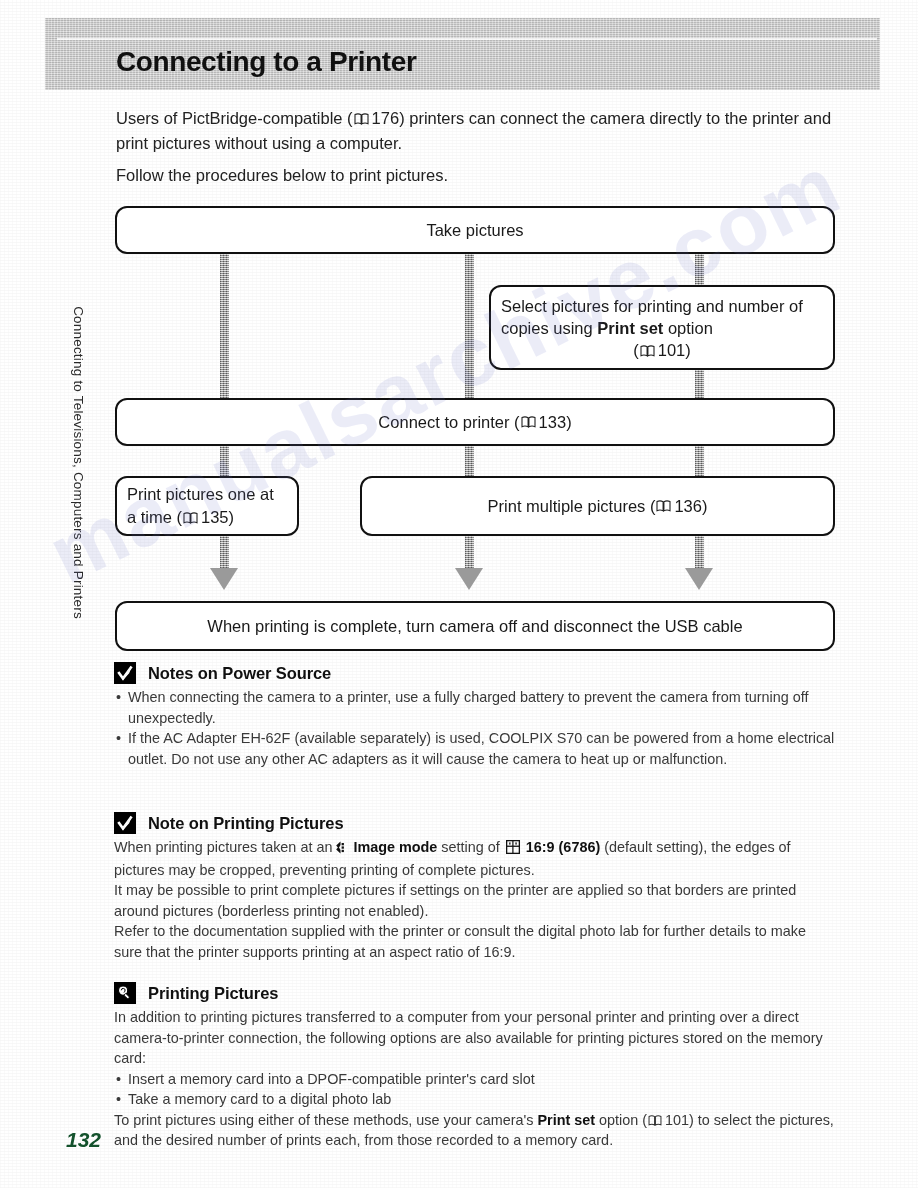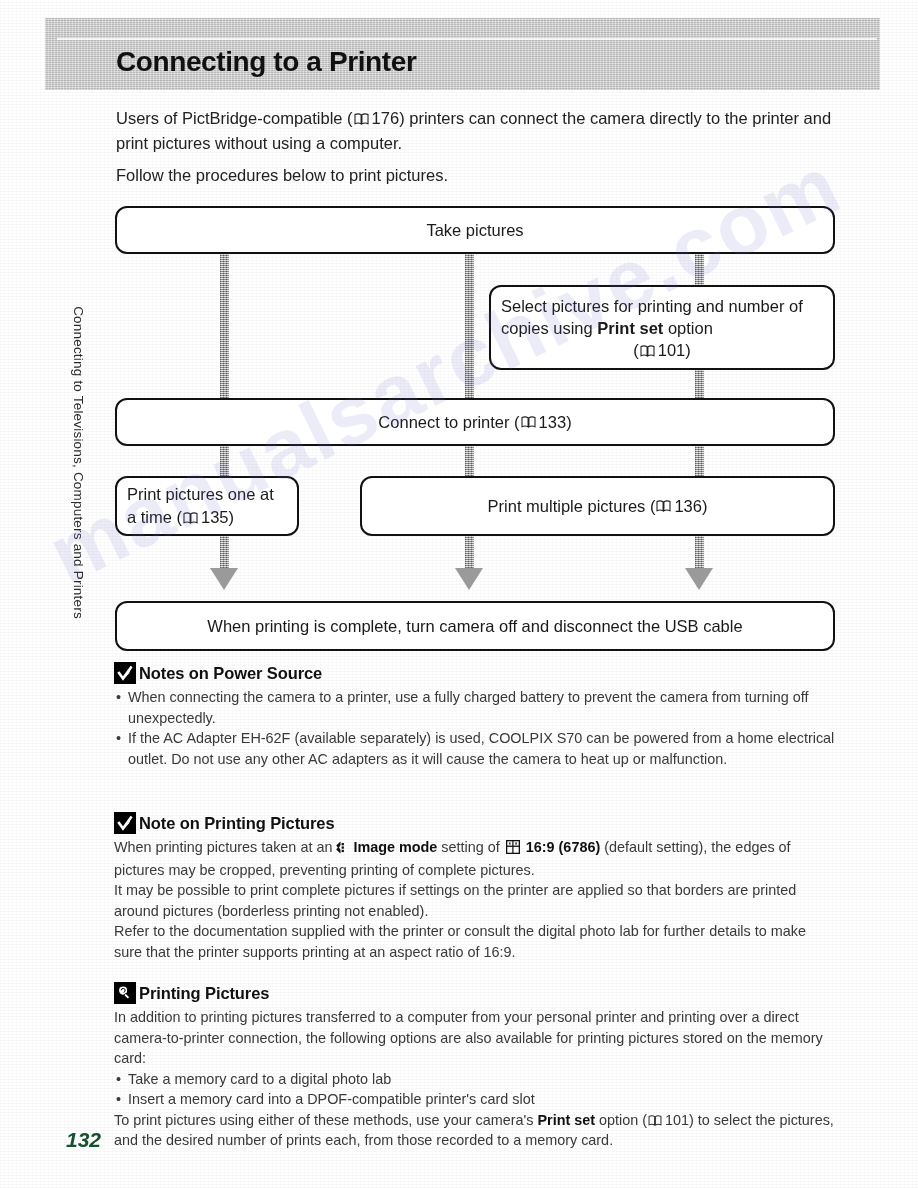--- a/index.html
+++ b/index.html
@@ -72,21 +72,21 @@
                      repeating-linear-gradient(90deg,rgba(0,0,0,.2) 0 1px,rgba(255,255,255,.45) 1px 3px);
   }
   .arrowhead{
     position:absolute;width:0;height:0;z-index:2;
     border-left:14px solid transparent;border-right:14px solid transparent;
     border-top:22px solid #9a9a9a;
   }
 
   
   .note-block{position:absolute;width:722px;left:114px;}
-  .note-head{display:flex;align-items:center;gap:3px;margin-bottom:3px;}
+  .note-head{display:flex;align-items:center;gap:12px;margin-bottom:3px;}
   .note-badge{
     width:22px;height:22px;background:#000;flex:0 0 22px;
     display:flex;align-items:center;justify-content:center;
   }
   .note-badge svg{display:block;}
   .note-title{font-size:16.5px;font-weight:bold;color:#111;letter-spacing:-.1px;}
   .note-body{font-size:14.4px;line-height:20.5px;color:#3a3a3a;}
   .note-body p{margin:0;}
   ul.note-list{margin:0;padding:0;list-style:none;}
   ul.note-list li{
@@ -258,22 +258,22 @@
             <circle cx="7.1" cy="6.6" r="4.6" fill="none" stroke="#000" stroke-width="1.1"></circle>
             <path d="M5.3 6.3a1.9 1.9 0 1 1 3.6.9l-.9 1.3" fill="none" stroke="#000" stroke-width="1"></path>
             <rect x="9.6" y="9.3" width="5.6" height="2.7" rx="1" transform="rotate(42 9.6 9.3)" fill="#fff" stroke="#000" stroke-width=".9"></rect>
           </svg>
       </span>
       <span class="note-title">Printing Pictures</span>
     </div>
     <div class="note-body">
       <p>In addition to printing pictures transferred to a computer from your personal printer and printing over a direct camera-to-printer connection, the following options are also available for printing pictures stored on the memory card:</p>
       <ul class="note-list">
+        <li>Insert a memory card into a DPOF-compatible printer's card slot</li>
         <li>Take a memory card to a digital photo lab</li>
-        <li>Insert a memory card into a DPOF-compatible printer's card slot</li>
       </ul>
       <p><span>To print pictures using either of these methods, use your camera's </span><b>Print set</b><span> option (</span><span class="book-icon-sm"><svg width="14" height="11" viewBox="0 0 15 12">
               <path d="M1 1.6c1.9-.9 4.3-.9 6.1.2v9.1c-1.8-1.1-4.2-1.1-6.1-.2z" fill="none" stroke="#333" stroke-width="1.1"></path>
               <path d="M14 1.6c-1.9-.9-4.3-.9-6.1.2v9.1c1.8-1.1 4.2-1.1 6.1-.2z" fill="none" stroke="#333" stroke-width="1.1"></path>
               <path d="M7.5 1.9v9" stroke="#333" stroke-width="1"></path>
             </svg></span><span>101</span><span>) to select the pictures, and the desired number of prints each, from those recorded to a memory card.</span></p>
     </div>
   </div>
 
   <div id="page-number">132</div>

